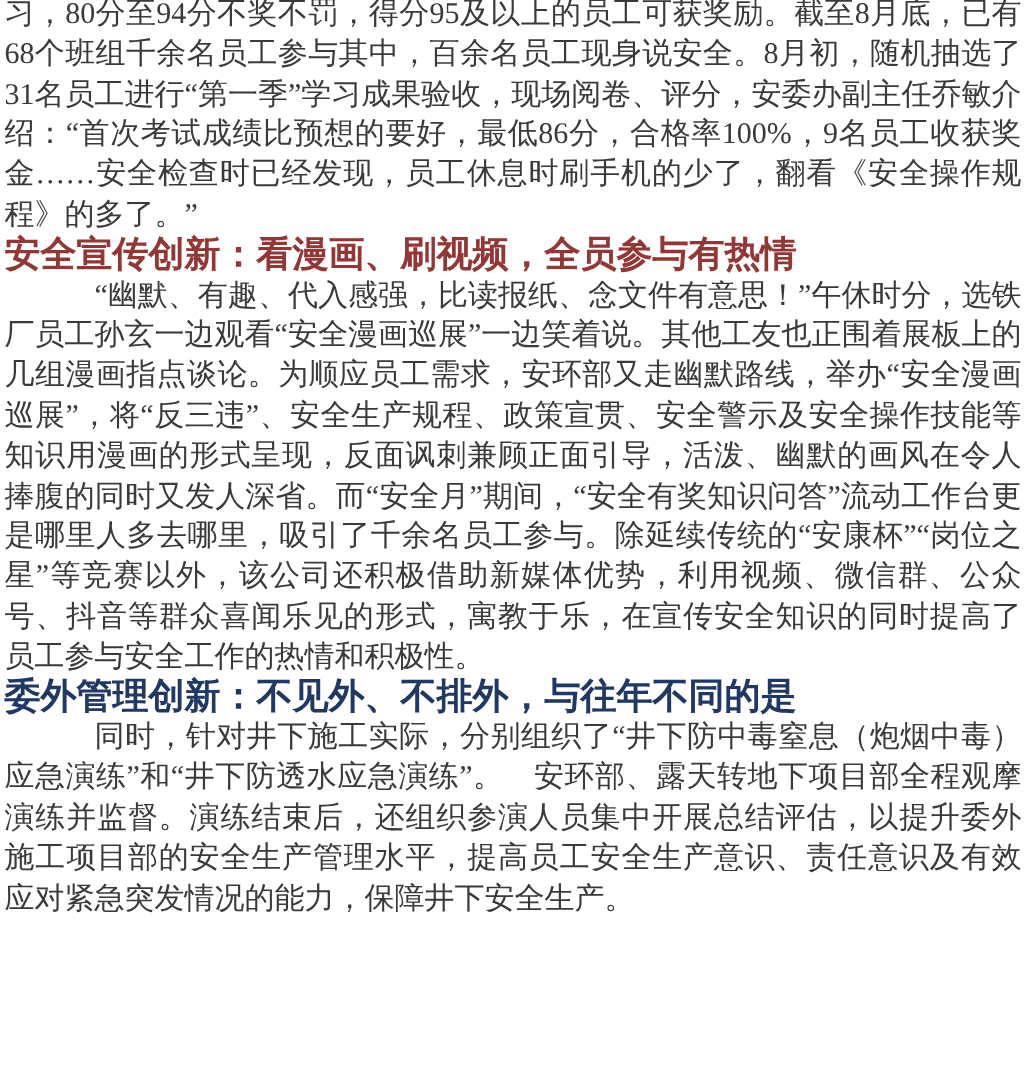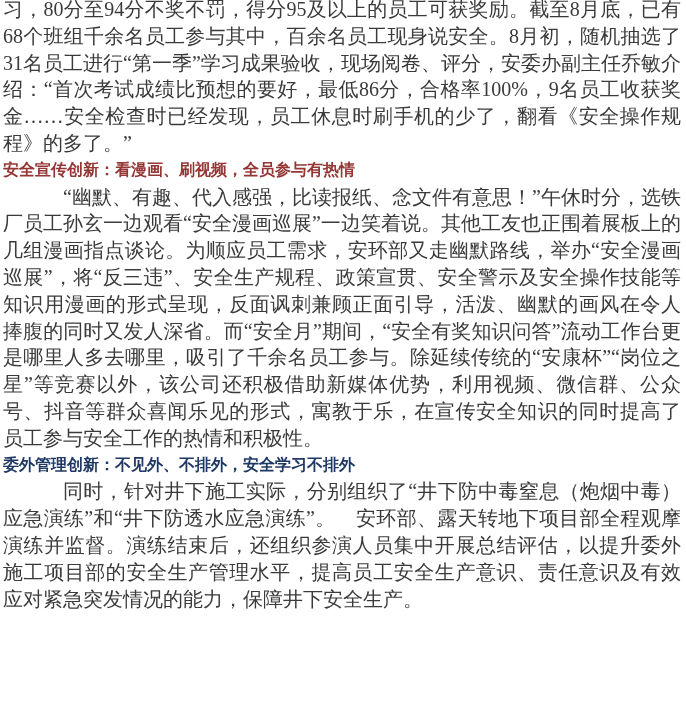--- a/index.html
+++ b/index.html
@@ -25,21 +25,21 @@
   }
   .para {
     margin: 0;
     text-indent: 3em;
   }
   .continuation {
     text-indent: 0;
   }
   .heading {
     margin: 0;
-    font-size: 16px;
+    font-size: 24px;
     line-height: 26.8px;
     font-weight: bold;
     text-indent: 0;
     text-align: left;
   }
   .heading-red {
     color: var(--h1-color, #943634);
   }
   .heading-blue {
     color: var(--h2-color, #1f3864);
@@ -49,18 +49,18 @@
 <body style="background: rgb(255, 255, 255);">
 
 <div class="doc">
 
   <p class="para continuation">习，80分至94分不奖不罚，得分95及以上的员工可获奖励。截至8月底，已有68个班组千余名员工参与其中，百余名员工现身说安全。8月初，随机抽选了31名员工进行“第一季”学习成果验收，现场阅卷、评分，安委办副主任乔敏介绍：“首次考试成绩比预想的要好，最低86分，合格率100%，9名员工收获奖金……安全检查时已经发现，员工休息时刷手机的少了，翻看《安全操作规程》的多了。”</p>
 
   <h2 class="heading heading-red">安全宣传创新：看漫画、刷视频，全员参与有热情</h2>
 
   <p class="para">“幽默、有趣、代入感强，比读报纸、念文件有意思！”午休时分，选铁厂员工孙玄一边观看“安全漫画巡展”一边笑着说。其他工友也正围着展板上的几组漫画指点谈论。为顺应员工需求，安环部又走幽默路线，举办“安全漫画巡展”，将“反三违”、安全生产规程、政策宣贯、安全警示及安全操作技能等知识用漫画的形式呈现，反面讽刺兼顾正面引导，活泼、幽默的画风在令人捧腹的同时又发人深省。而“安全月”期间，“安全有奖知识问答”流动工作台更是哪里人多去哪里，吸引了千余名员工参与。除延续传统的“安康杯”“岗位之星”等竞赛以外，该公司还积极借助新媒体优势，利用视频、微信群、公众号、抖音等群众喜闻乐见的形式，寓教于乐，在宣传安全知识的同时提高了员工参与安全工作的热情和积极性。</p>
 
-  <h2 class="heading heading-blue">委外管理创新：不见外、不排外，安全学习不排外</h2>
+  <h2 class="heading heading-blue">委外管理创新：不见外、不排外，与往年不同的是</h2>
 
 
   <p class="para"><span>同时，针对井下施工实际，分别组织了“井下防中毒窒息（炮烟中毒）应急演练”和“井下防透水应急演练”。　安环部、露天转地下项目部全程观摩演练并监督。演练结束后，还组织参演人员集中开展总结评估，以提升委外施工项目部的安全生产管理水平，提高员工安全生产意识、责任意识及有效应对紧急突发情况的能力，保障井下安全生产。</span></p>
 
 </div>
 
 </body></html>

